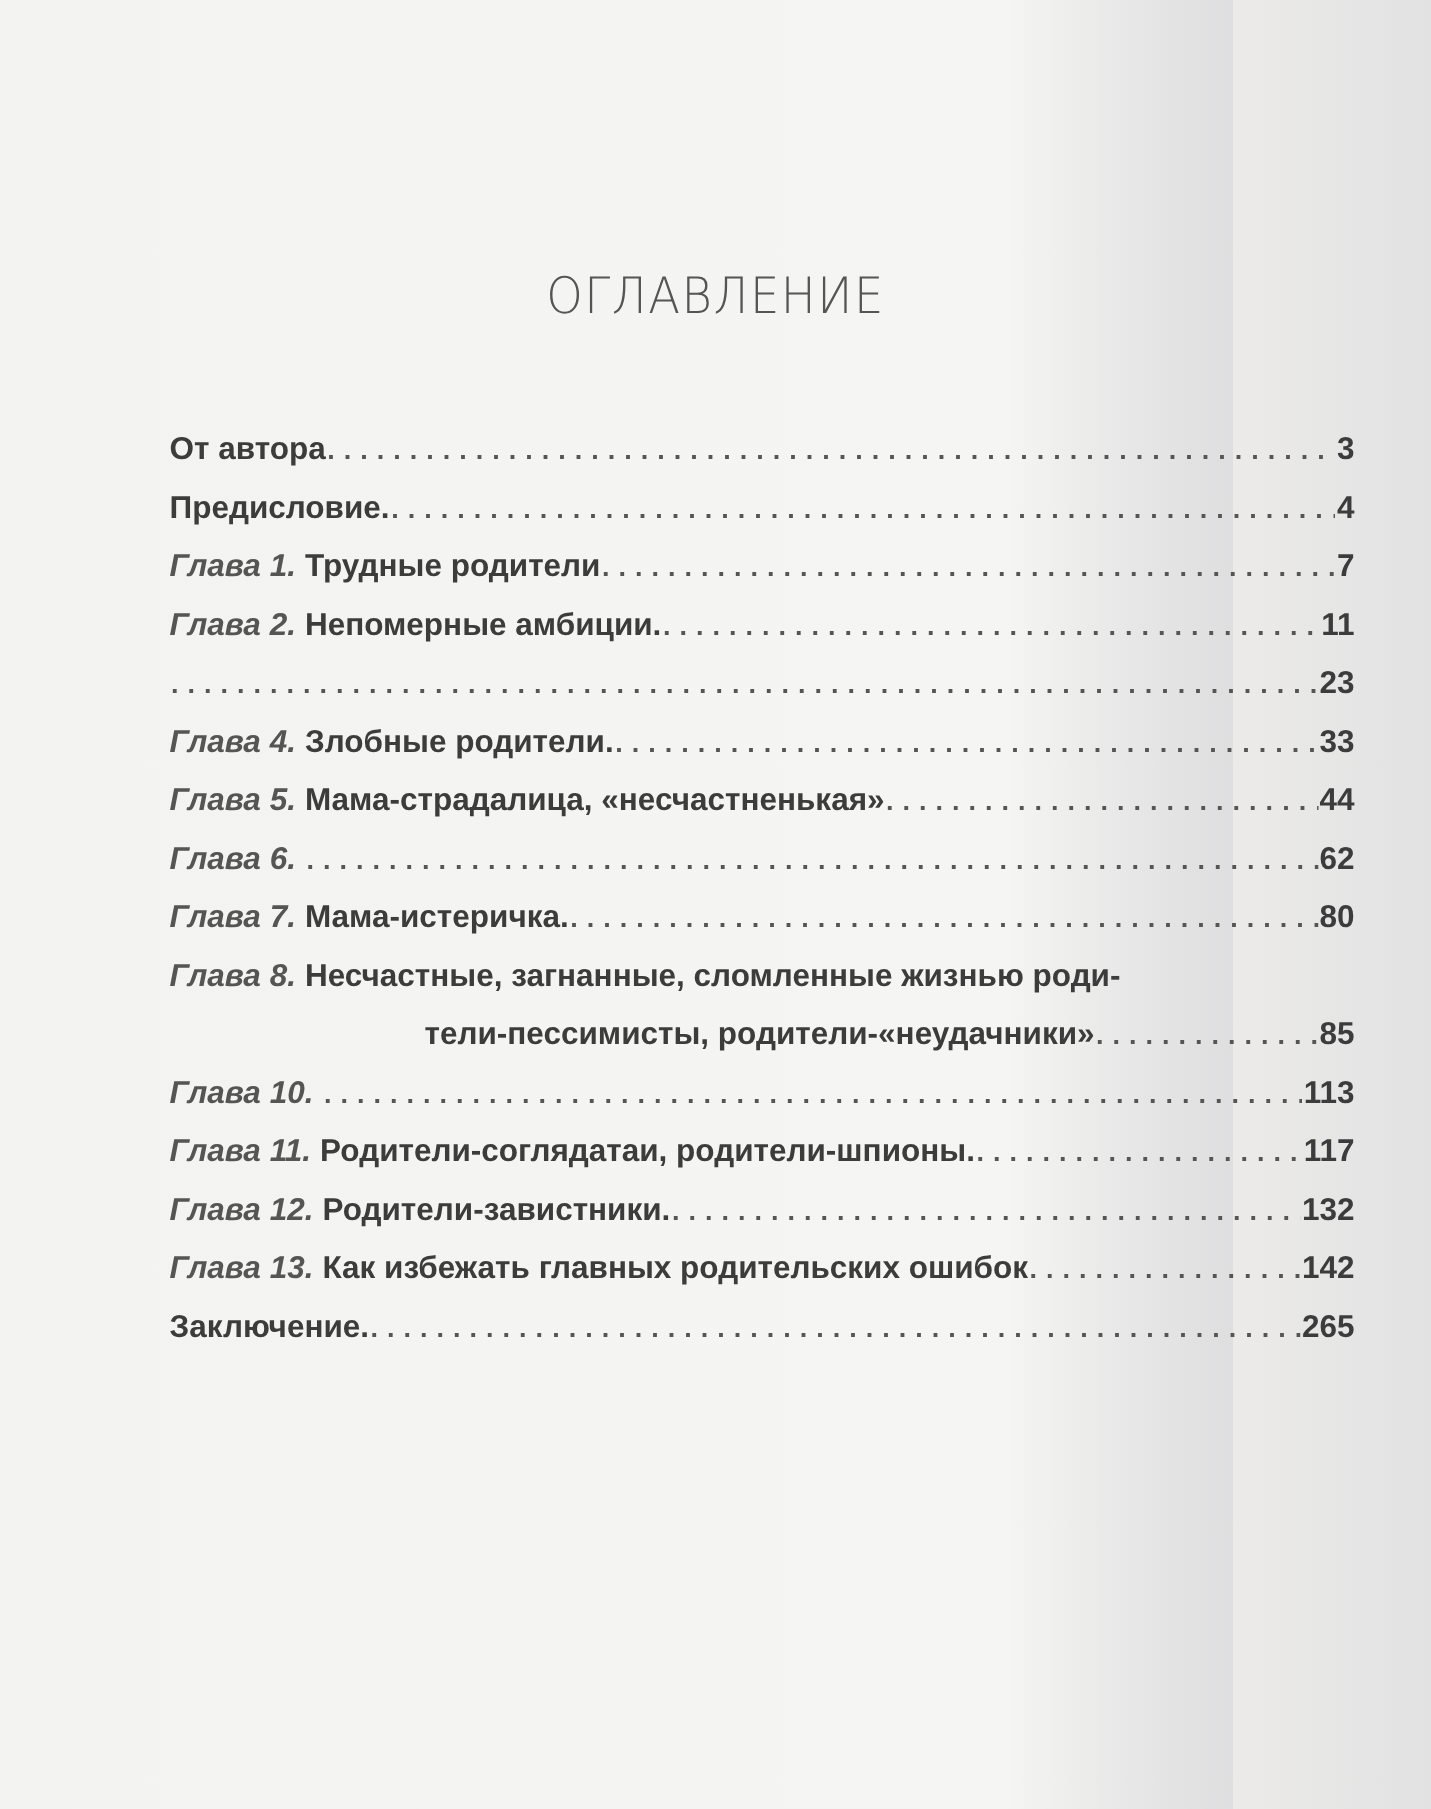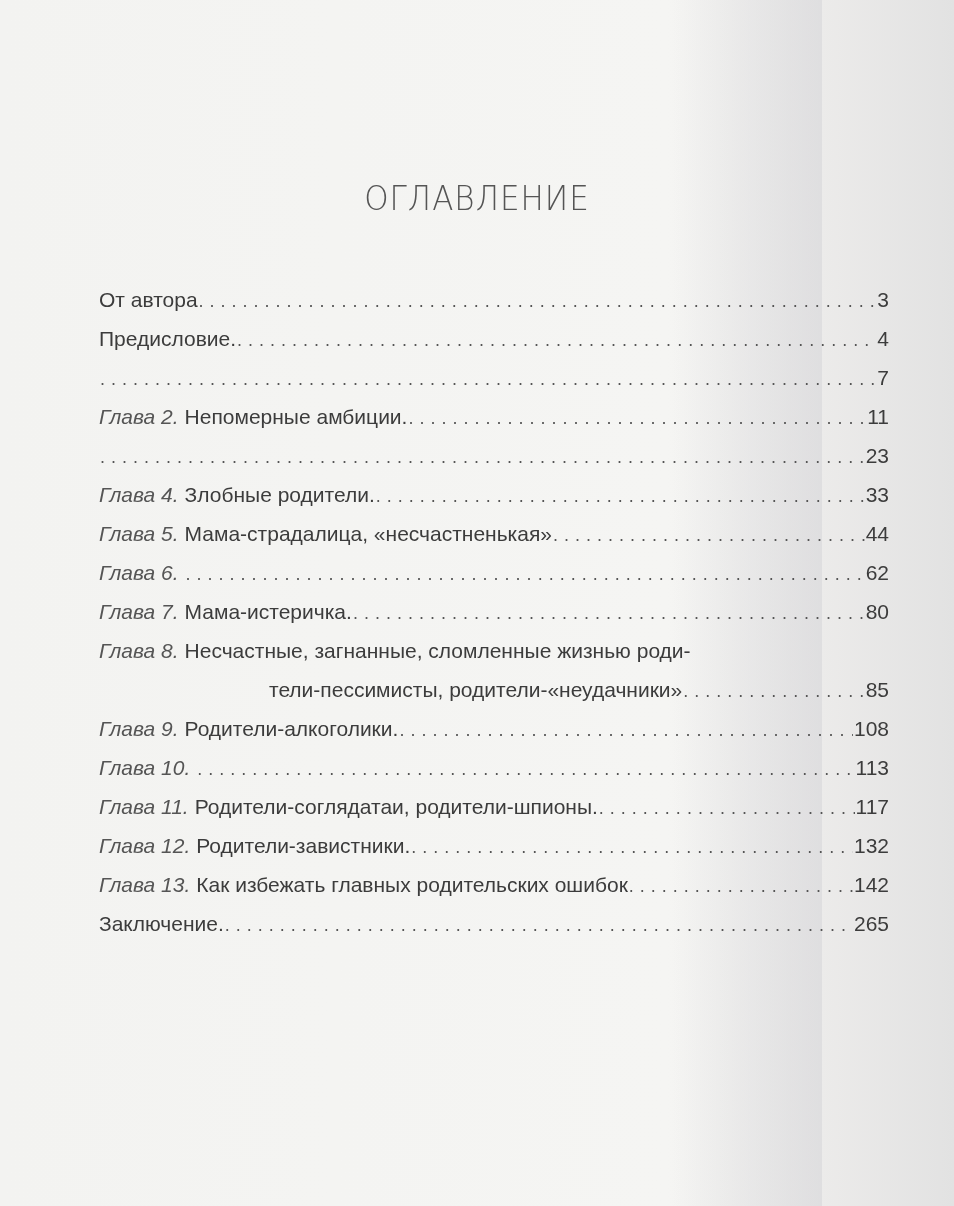--- a/index.html
+++ b/index.html
@@ -15,21 +15,21 @@
     position: absolute; right: 0; top: 0; width: 150px; height: 1206px;
     background: linear-gradient(to right, rgba(220,220,222,0) 0%, rgba(210,210,214,0.5) 100%);
     pointer-events: none;
   }
   .title {
     position: absolute; top: 180px; left: 0; width: 954px; text-align: center;
     font-family: "DejaVu Sans", sans-serif; font-weight: 200;
     font-size: 31px; letter-spacing: 1px; color: #555;
     transform: scaleY(1.08);
   }
-  .toc { position: absolute; left: 99px; top: 288px; width: 790px; }
+  .toc { position: absolute; left: 113px; top: 288px; width: 790px; font-weight: bold; }
   .row {
     display: flex; align-items: baseline; height: 39px;
     font-size: 21px; color: #3c3c3c; white-space: nowrap;
   }
   .row.cont { padding-left: 170px; }
   .label { flex: 0 0 auto; display: flex; align-items: baseline; }
   .ch { font-style: italic; color: #555; margin-right: 6px; }
   .dots {
     flex: 1 1 auto; overflow: hidden; margin: 0 1px;
     color: #555; letter-spacing: 4.5px; font-size: 18px;
@@ -57,20 +57,24 @@
       <span class="pg">3</span>
     </div>
     <div class="row">
       <span class="label">
           <span>Предисловие.</span>
         </span>
       <span class="dots"></span>
       <span class="pg">4</span>
     </div>
     <div class="row">
+      <span class="label">
+          <span class="ch">Глава 1.</span>
+          <span>Трудные родители</span>
+        </span>
       <span class="dots"></span>
       <span class="pg">7</span>
     </div>
     <div class="row">
       <span class="label">
           <span class="ch">Глава 2.</span>
           <span>Непомерные амбиции.</span>
         </span>
       <span class="dots"></span>
       <span class="pg">11</span>
@@ -118,28 +122,20 @@
     </div>
     <div class="row cont">
       <span class="label">
           <span>тели-пессимисты, родители-«неудачники»</span>
         </span>
       <span class="dots"></span>
       <span class="pg">85</span>
     </div>
     <div class="row">
       <span class="label">
-          <span class="ch">Глава 9.</span>
-          <span>Родители-алкоголики.</span>
-        </span>
-      <span class="dots"></span>
-      <span class="pg">108</span>
-    </div>
-    <div class="row">
-      <span class="label">
           <span class="ch">Глава 10.</span>
         </span>
       <span class="dots"></span>
       <span class="pg">113</span>
     </div>
     <div class="row">
       <span class="label">
           <span class="ch">Глава 11.</span>
           <span>Родители-соглядатаи, родители-шпионы.</span>
         </span>

